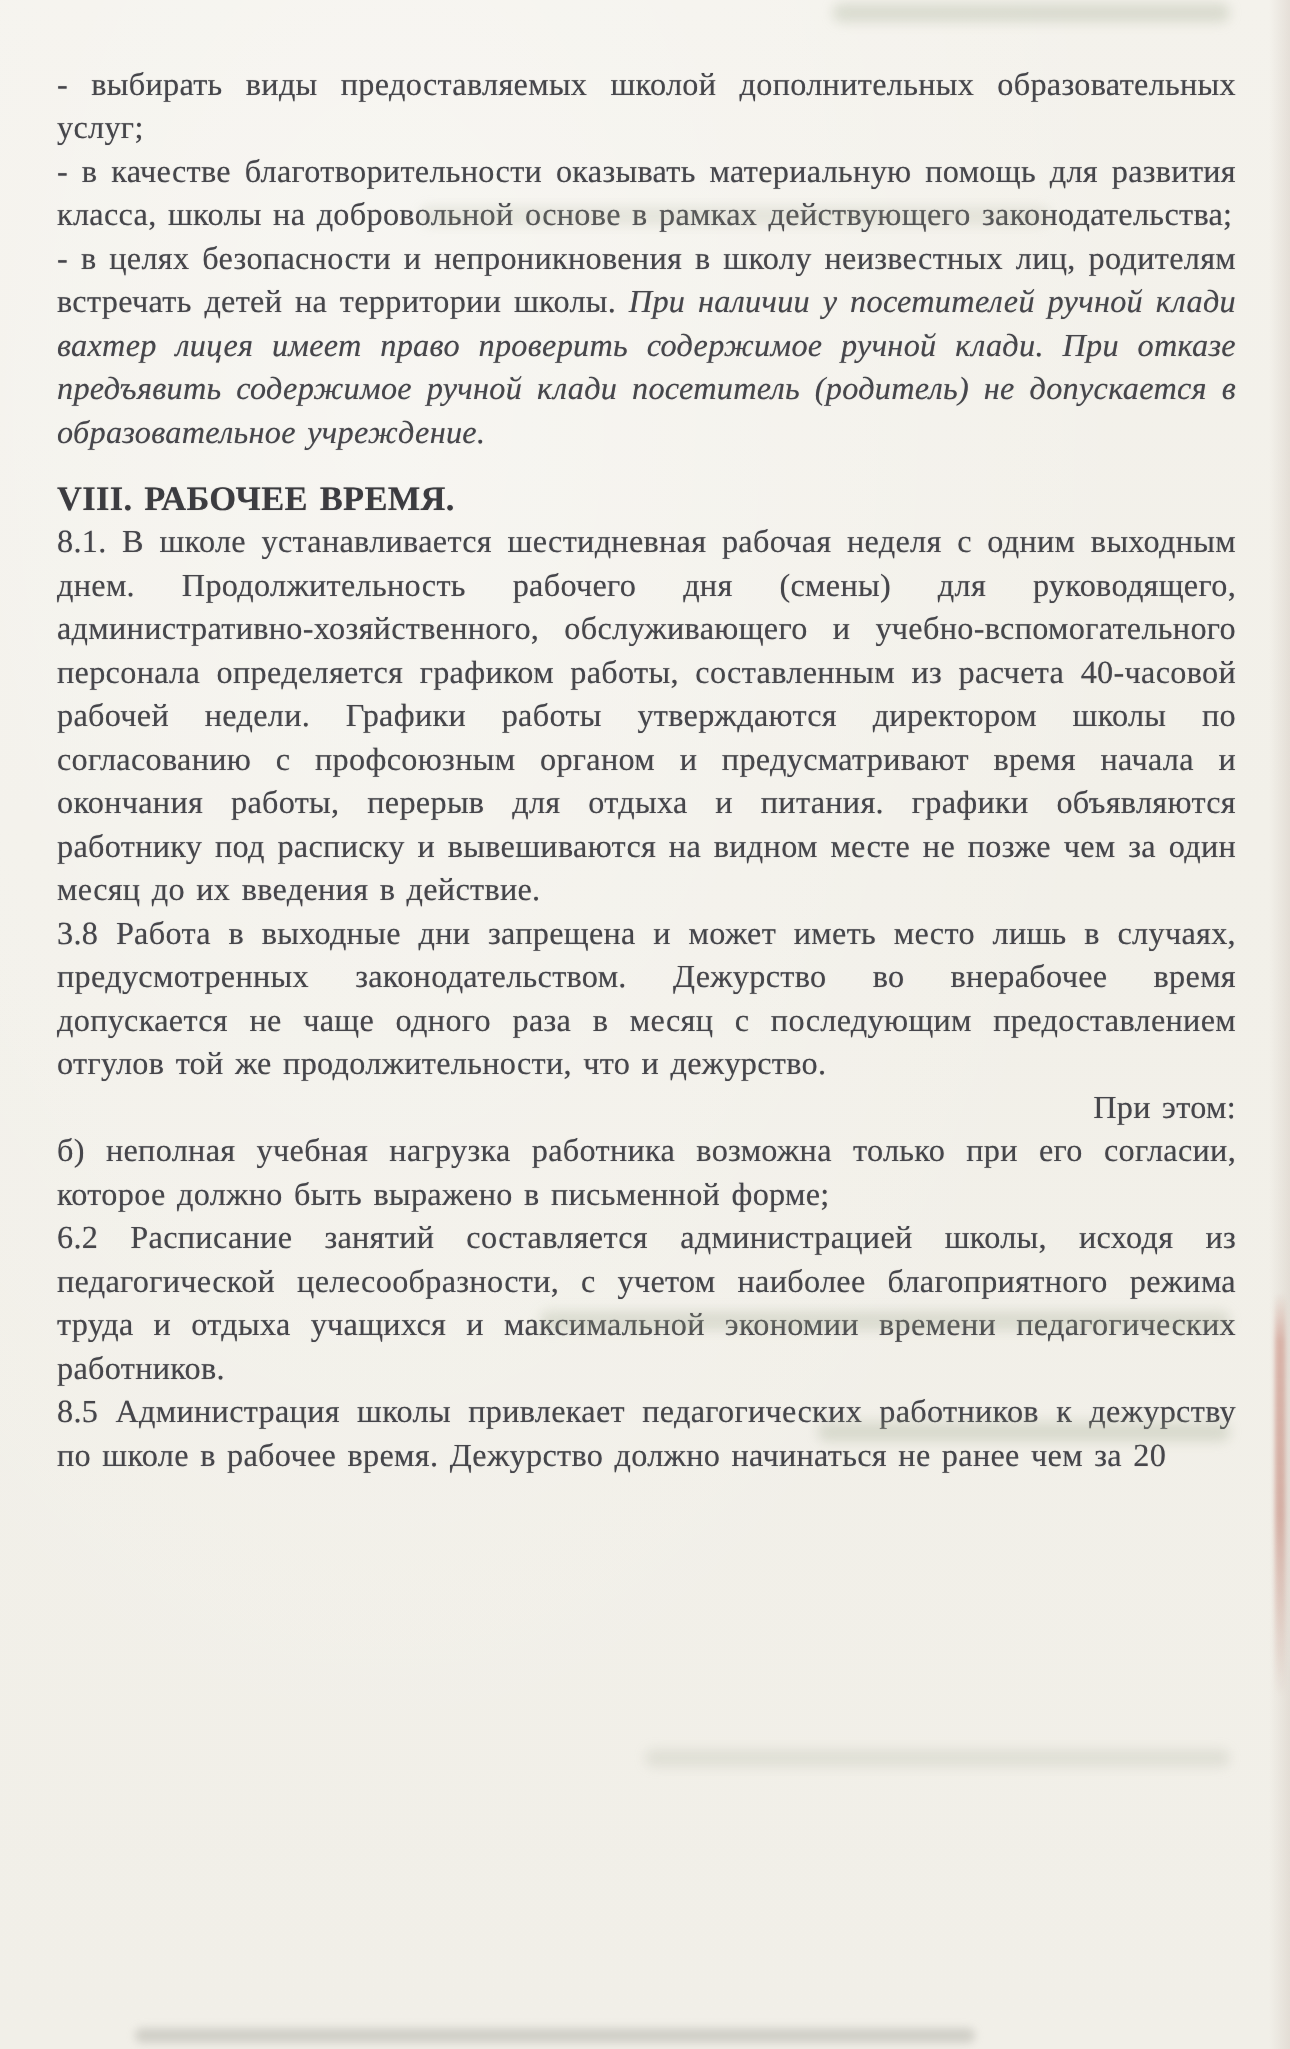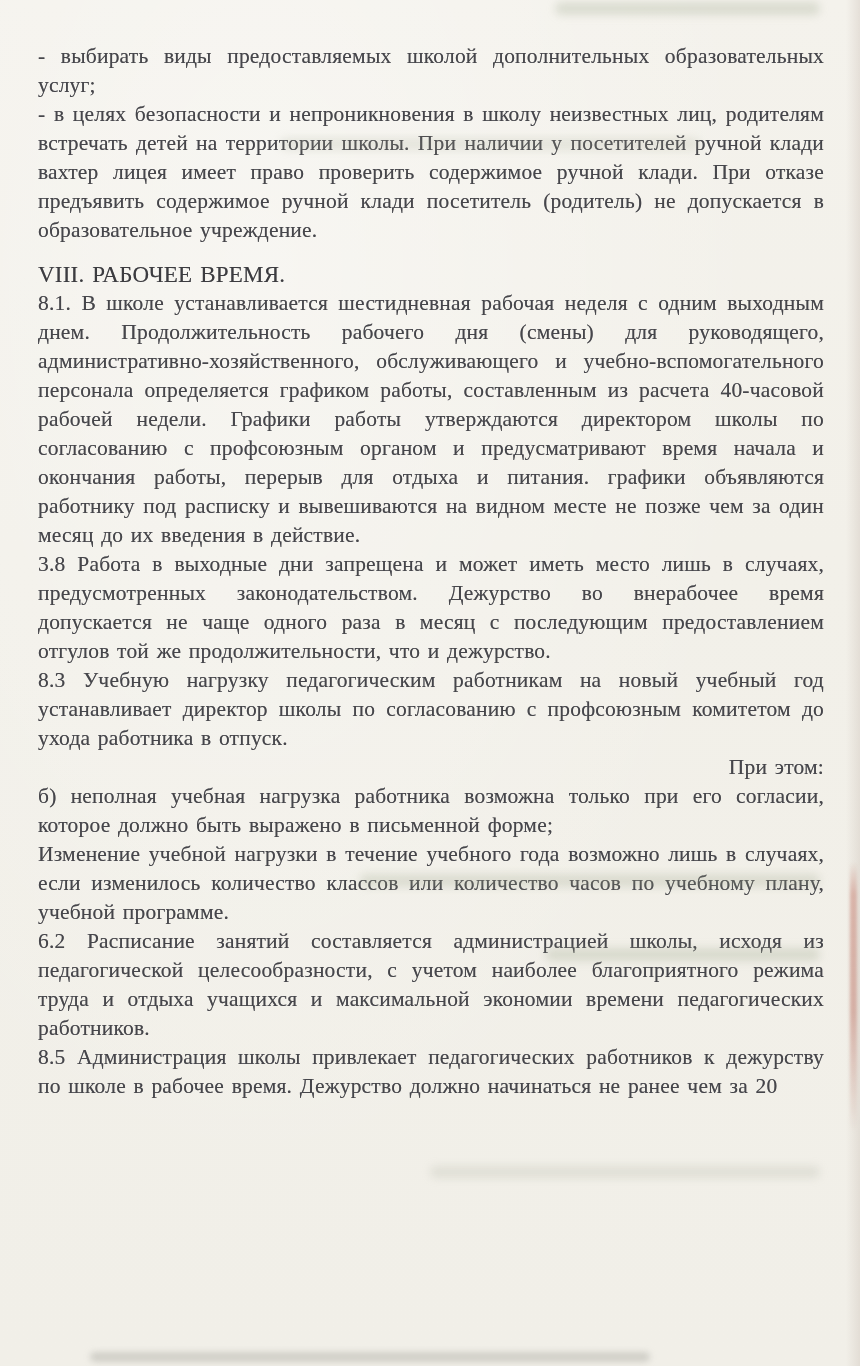--- a/index.html
+++ b/index.html
@@ -31,23 +31,24 @@
     line-height: 29px;
     text-align: justify;
     letter-spacing: 0.2px;
     word-spacing: 2px;
     text-shadow: 0 0 0.6px rgba(70,70,75,0.55);
   }
   .content p.short {
     text-align: right;
   }
   .italic-span {
+    font-style: italic;
   }
   .section-heading {
-    font-weight: normal;
+    font-weight: bold;
     font-size: 23px !important;
     color: #3c3c40;
     margin-top: 15px !important;
     text-align: center;
     letter-spacing: 0.4px;
   }
   
   .artifact {
     position: absolute;
     pointer-events: none;
@@ -88,38 +89,37 @@
 </head>
 <body>
 
 <div class="page">
 
   <div class="content">
 
     <p>- выбирать виды предоставляемых школой дополнительных образовательных услуг;</p>
 
 
+    <p>- в качестве благотворительности оказывать материальную помощь для развития класса, школы на добровольной основе в рамках действующего законодательства;</p>
 
     <p><span>- в целях безопасности  и непроникновения в школу неизвестных лиц, родителям встречать детей на территории школы. </span><span class="italic-span">При наличии у посетителей ручной клади вахтер лицея имеет право проверить содержимое ручной клади. При отказе предъявить содержимое ручной клади посетитель (родитель) не допускается в образовательное учреждение.</span></p>
 
     <p class="section-heading">VIII. РАБОЧЕЕ ВРЕМЯ.</p>
 
     <p>8.1. В школе устанавливается шестидневная рабочая неделя с одним выходным днем. Продолжительность рабочего дня (смены) для руководящего, административно-хозяйственного, обслуживающего и учебно-вспомогательного персонала определяется графиком работы, составленным из расчета 40-часовой рабочей недели. Графики работы утверждаются директором школы по согласованию с профсоюзным органом и предусматривают время начала и окончания работы, перерыв для отдыха и питания. графики объявляются работнику под расписку и вывешиваются на видном месте не позже чем за один месяц до их введения в действие.</p>
 
     <p>3.8 Работа в выходные дни запрещена и может иметь место лишь в случаях, предусмотренных законодательством. Дежурство во внерабочее время допускается не чаще одного раза в месяц с последующим предоставлением отгулов той же продолжительности, что и дежурство.</p>
 
-    <p>8.3 Учебную нагрузку педагогическим работникам на новый учебный год устанавливает директор школы по согласованию с профсоюзным комитетом до ухода работника в отпуск.</p>
 
     <p class="short">При этом:</p>
 
 
     <p>б) неполная учебная нагрузка работника возможна только при его согласии, которое должно быть выражено в письменной форме;</p>
 
 
-    <p>Изменение учебной нагрузки в течение учебного года возможно лишь в случаях, если изменилось количество классов или количество часов по учебному плану, учебной программе.</p>
 
     <p>6.2 Расписание занятий составляется администрацией школы, исходя из педагогической целесообразности, с учетом наиболее благоприятного режима труда и отдыха учащихся и максимальной экономии времени педагогических работников.</p>
 
     <p>8.5 Администрация школы привлекает педагогических работников к дежурству по школе в рабочее время. Дежурство должно начинаться не ранее чем за 20</p>
 
   </div>
 
   <div class="artifact ghost-1"></div>
   <div class="artifact ghost-2"></div>
   <div class="artifact ghost-3"></div>

